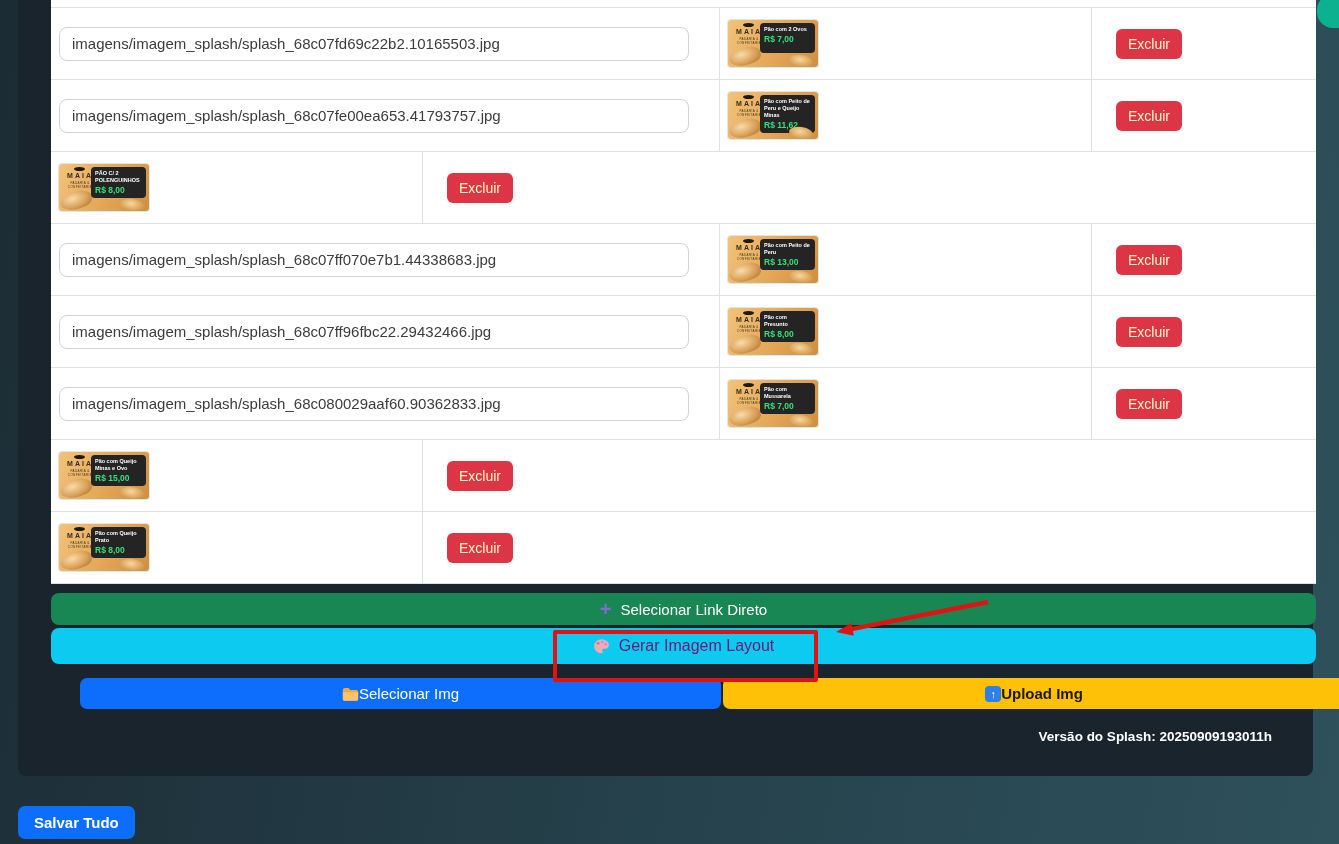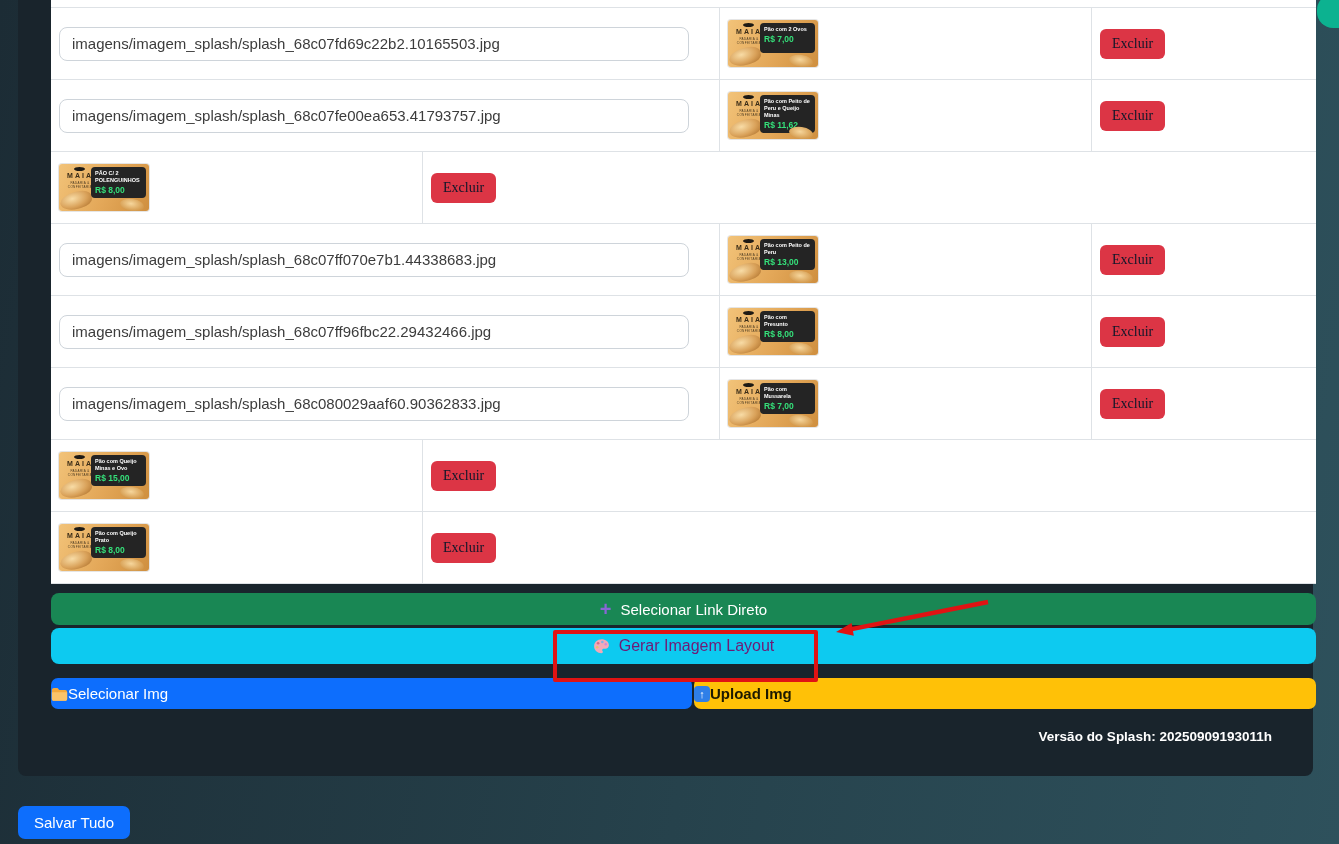--- a/index.html
+++ b/index.html
@@ -37,50 +37,50 @@
   .thumb .hat { position:absolute; left:15px; top:3px; width:11px; height:4px; background:#1e1a14; border-radius:50%; }
   .thumb .brand { position:absolute; left:3px; top:8px; width:36px; text-align:center; font-size:7px; letter-spacing:2px; color:#3a2c17; font-weight:bold; }
   .thumb .brand-sub { position:absolute; left:1px; top:17px; width:40px; text-align:center; font-size:3px; letter-spacing:.4px; color:#4a3a22; }
   .thumb .panel { position:absolute; right:3px; top:3px; width:55px; background:#242424; border-radius:4px; padding:3px 4px; min-height:30px; }
   .thumb .product { color:#ffffff; font-size:5.5px; font-weight:bold; line-height:1.3; }
   .thumb .price { color:#35e07a; font-size:8.5px; font-weight:bold; margin-top:1px; }
   .thumb .bread-l { position:absolute; left:1px; bottom:2px; width:32px; height:17px; border-radius:55% 45% 45% 55%; transform:rotate(-14deg); background:radial-gradient(ellipse at 40% 35%, #f8dca6 0%, #d9a159 55%, #a86a25 100%); }
   .thumb .bread-r { position:absolute; right:5px; bottom:0px; width:24px; height:12px; border-radius:50%; transform:rotate(8deg); background:radial-gradient(ellipse at 45% 40%, #f6d69c 0%, #d49a4d 70%); }
   .cell-del { flex:1; height:100%; display:flex; align-items:center; }
   .btn-del {
-    margin-left:8px; background:#dc3545; color:#0f172a; border:none; border-radius:6px;
-    font-size:14px; padding:7px 12px; font-family:Liberation Serif, serif; cursor:pointer;
+    margin-left:24px; background:#dc3545; color:#fef9c3; border:none; border-radius:6px;
+    font-size:14px; padding:7px 12px; font-family:Liberation Sans, sans-serif; cursor:pointer;
   }
   .btn-wide {
     position:absolute; left:33px; width:1265px; border:none; border-radius:8px;
     display:flex; align-items:center; justify-content:center; gap:9px;
     font-family:"Liberation Sans", sans-serif; cursor:pointer;
   }
   .btn-green { top:605px; height:32px; background:#198754; color:#ffffff; font-size:15px; }
   .btn-cyan  { top:640px; height:36px; background:#0dcaf0; color:#701a75; font-size:16px; }
   .btn-half {
     position:absolute; height:31px; border:none; border-radius:7px;
-    display:flex; align-items:center; justify-content:flex-start; gap:0;
-    font-family:"Liberation Sans", sans-serif; font-size:15px; cursor:pointer;
+    display:flex; align-items:center; justify-content:center; gap:0;
+    font-family:"Liberation Sans", sans-serif; font-size:15px; cursor:pointer;margin-left:29px;
   }
   .btn-blue { left:33px; top:690px; width:641px; background:#0d6efd; color:#ffffff; }
   .btn-yellow { left:676px; top:690px; width:622px; background:#ffc107; color:#1e1a00; font-weight:bold; }
   .plus-glyph { color:#8a66d6; font-size:20px; font-weight:bold; line-height:1; }
   .upload-glyph {
     display:inline-flex; width:16px; height:16px; background:#2f7fe8; border-radius:4px;
     color:#fff; font-size:11px; align-items:center; justify-content:center; font-weight:bold;
   }
   .version {
     position:absolute; right:41px; top:741px; color:#ffffff;
     font-size:13.5px; font-weight:bold;
   }
   .btn-save {
     position:absolute; left:18px; top:806px; background:#0d6efd; color:#fff;
     border:none; border-radius:7px; font-size:15px; padding:8px 16px;
-    font-family:"Liberation Sans", sans-serif; cursor:pointer;
+    font-family:"Liberation Sans", sans-serif; cursor:pointer;font-weight:bold;
   }
   .toast-fragment {
     position:absolute; right:0; top:-6px; width:22px; height:34px;
     background:#0cb290; border-radius:16px 0 0 16px;
   }
   .annotation-rect {
     position:absolute; left:553px; top:630px; width:265px; height:52px;
     border:4px solid #e01313; border-radius:2px; pointer-events:none;
   }
   .annotation-arrow { position:absolute; left:820px; top:590px; pointer-events:none; }

